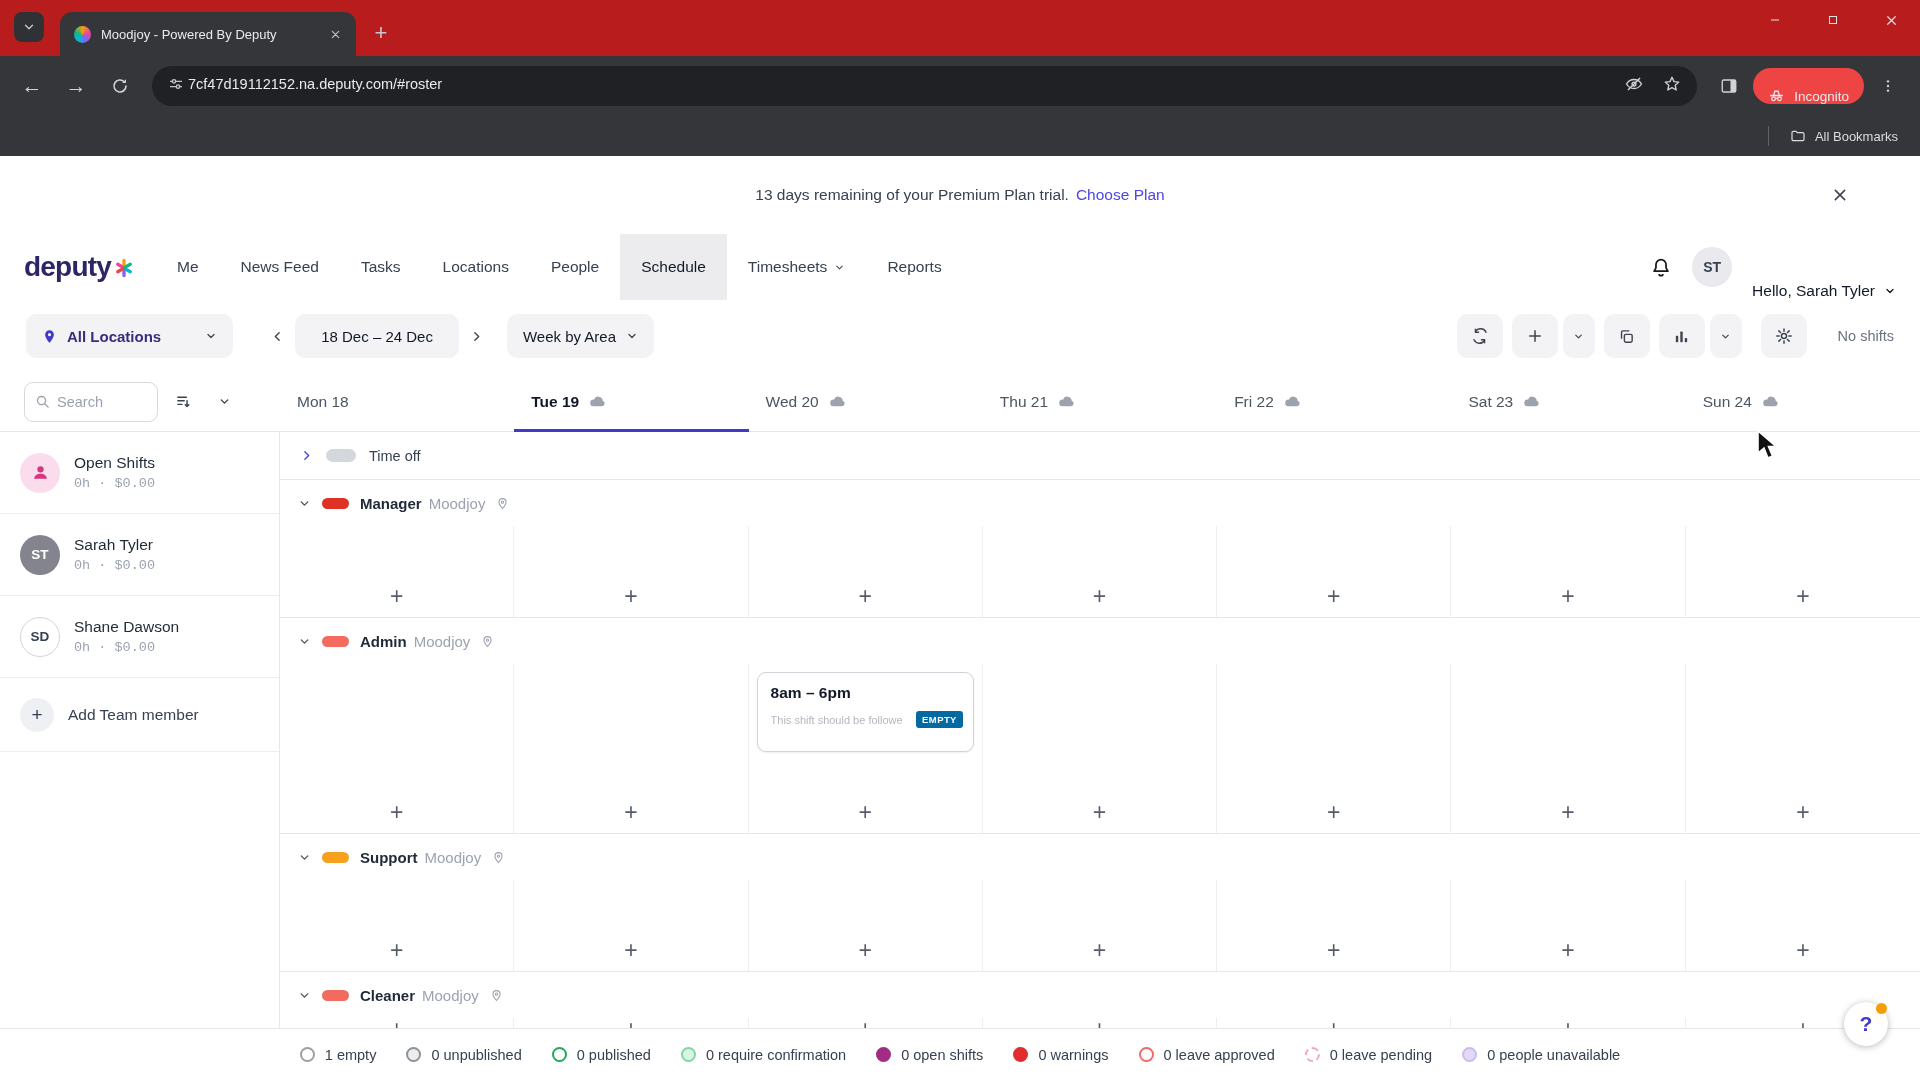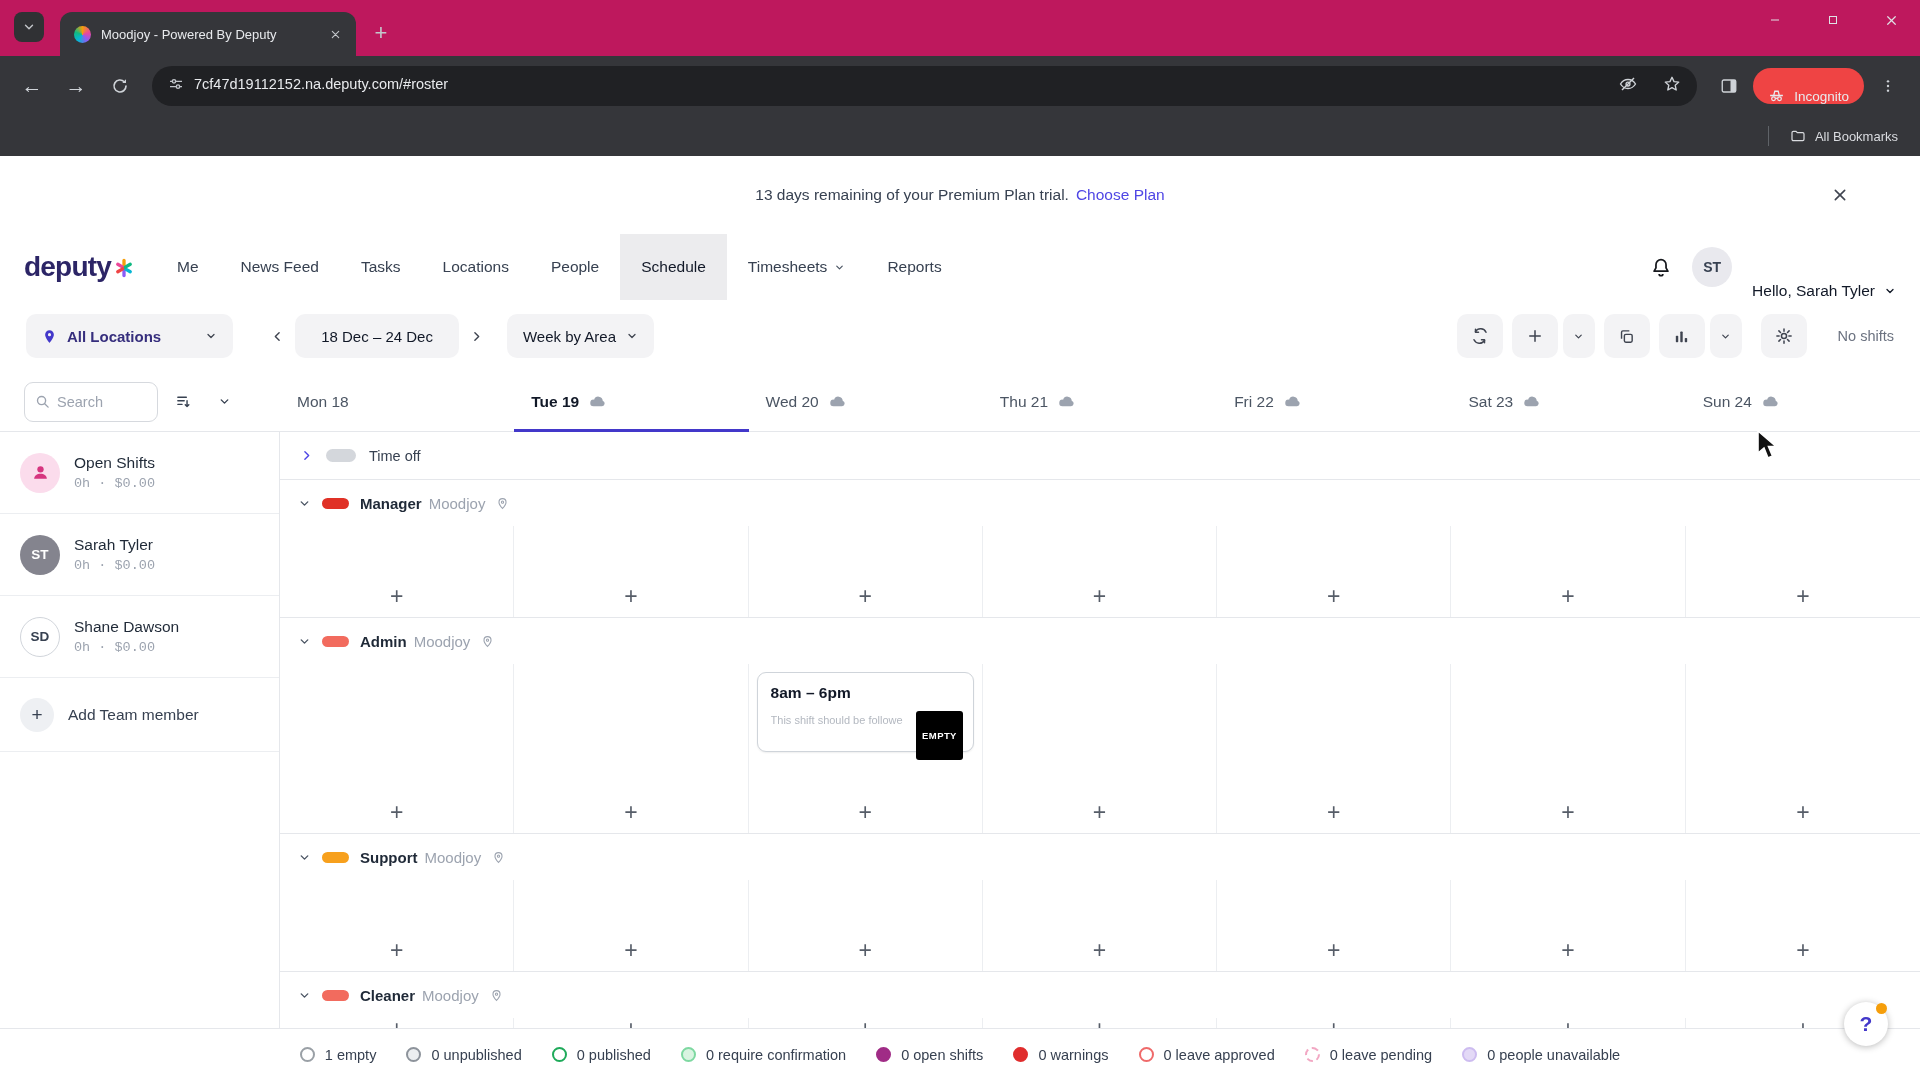--- a/index.html
+++ b/index.html
@@ -2,34 +2,34 @@
 <html><head>
 <meta charset="utf-8">
 <style>
   * { margin:0; padding:0; box-sizing:border-box; }
   html,body { width:1920px; height:1080px; }
   body { font-family:"Liberation Sans", sans-serif; background:#fff; overflow:hidden; }
   svg { display:block; }
   .screen { width:1920px; height:1080px; display:flex; flex-direction:column; position:relative; background:#fff; }
 
   
-  .titlebar { height:56px; background:#be185d; position:relative; display:flex; align-items:flex-end; flex:none; }
+  .titlebar { height:56px; background:#b91c1c; position:relative; display:flex; align-items:flex-end; flex:none; }
   .tab-search { position:absolute; left:14px; top:12px; width:30px; height:30px; border-radius:8px; background:#303134; color:#c4c7cb; display:flex; align-items:center; justify-content:center; }
   .tab { margin-left:60px; width:296px; height:44px; background:#35363a; border-radius:12px 12px 0 0; display:flex; align-items:center; gap:10px; padding:0 10px 0 14px; color:#e8eaed; }
   .favicon { width:17px; height:17px; border-radius:50%; flex:none;
              background:conic-gradient(#f59e0b,#ec4899,#8b5cf6,#06b6d4,#10b981,#f59e0b); }
   .tab-title { flex:1; font-size:13px; white-space:nowrap; overflow:hidden; }
   .tab-close { width:22px; height:22px; border-radius:50%; display:flex; align-items:center; justify-content:center; color:#c4c7cb; flex:none; }
   .new-tab { width:30px; height:30px; margin:0 0 8px 10px; display:flex; align-items:center; justify-content:center; color:#c4c7cb; font-size:22px; border-radius:50%; }
   .win-controls { position:absolute; right:0; top:0; height:40px; display:flex; }
   .win-btn { width:58px; height:40px; display:flex; align-items:center; justify-content:center; color:#dfe1e5; }
 
   .browser-toolbar { height:60px; background:#35363a; display:flex; align-items:center; padding:0 12px; gap:4px; flex:none; }
   .nav-btn { width:40px; height:40px; border-radius:50%; display:flex; align-items:center; justify-content:center; color:#cfd3d8; font-size:21px; flex:none; }
-  .url-bar { flex:1; height:40px; background:#202124; border-radius:20px; display:flex; align-items:center; padding:0 8px 4px 16px; gap:10px; margin:0 8px; min-width:0; }
+  .url-bar { flex:1; height:40px; background:#202124; border-radius:20px; display:flex; align-items:center; padding:0 8px 4px 16px; gap:4px; margin:0 8px; min-width:0; }
   .url-text { font-size:14.5px; color:#e8eaed; flex:1; white-space:nowrap; overflow:hidden; }
   .url-icon { color:#c0c4c9; flex:none; }
   .incognito-chip { height:36px; border-radius:18px; background:#ef4444; color:#e8eaed; display:flex; align-items:flex-end; gap:9px; padding:0 15px; font-size:13.5px; flex:none; }
 
   .bookmarks-bar { height:40px; background:#35363a; display:flex; align-items:center; justify-content:flex-end; padding:0 22px; color:#dadce0; font-size:13px; gap:9px; flex:none; }
   .bm-sep { width:1px; height:20px; background:#5f6368; margin-right:12px; }
 
   
   .page { flex:1; background:#fff; display:flex; flex-direction:column; position:relative; overflow:hidden; min-height:0; }
 
@@ -103,21 +103,21 @@
   .area-content.tall { height:170px; }
   .area-content.cut { flex:1; min-height:0; border-bottom:none; overflow:hidden; }
   .cell { position:relative; border-right:1px solid #eceef1; display:flex; align-items:flex-end; justify-content:center; padding-bottom:9px; }
   .cell:last-child { border-right:none; }
   .plus { color:#565d68; font-size:23px; line-height:1; cursor:pointer; }
 
   .shift-card { position:absolute; top:8px; left:8px; right:8px; height:80px; background:#fff; border:1px solid #cfd4da; border-radius:9px; box-shadow:0 1px 2px rgba(0,0,0,.07); padding:11px 13px; cursor:pointer; }
   .shift-time { font-size:15.5px; font-weight:700; color:#111827; }
   .shift-note-row { display:flex; align-items:center; margin-top:12px; position:relative; }
   .shift-note { font-size:11px; color:#b3b8c0; white-space:nowrap; overflow:hidden; flex:1; padding-right:40px; }
-  .shift-badge { position:absolute; right:-3px; top:-3px; background:#000000; color:#fff; font-size:9.5px; font-weight:700; padding:19px 6px; border-radius:3px; letter-spacing:.4px; }
+  .shift-badge { position:absolute; right:-3px; top:-3px; background:#0369a1; color:#fff; font-size:9.5px; font-weight:700; padding:3px 6px; border-radius:3px; letter-spacing:.4px; }
 
   
   .legend { height:52px; flex:none; border-top:1px solid #e5e7eb; display:flex; align-items:center; justify-content:center; gap:30px; font-size:14.5px; color:#374151; }
   .legend-item { display:flex; align-items:center; gap:10px; }
   .legend-swatch { width:15px; height:15px; border-radius:50%; flex:none; }
 
   .help-fab { position:absolute; right:32px; bottom:34px; width:44px; height:44px; border-radius:50%; background:#fff; box-shadow:0 1px 7px rgba(0,0,0,.28); display:flex; align-items:center; justify-content:center; color:#4338ca; font-size:21px; font-weight:700; cursor:pointer; z-index:30; }
   .help-fab::after { content:""; position:absolute; top:1px; right:1px; width:11px; height:11px; border-radius:50%; background:#f59e0b; }
 
   .cursor { position:absolute; left:1756px; top:430px; z-index:60; pointer-events:none; }

